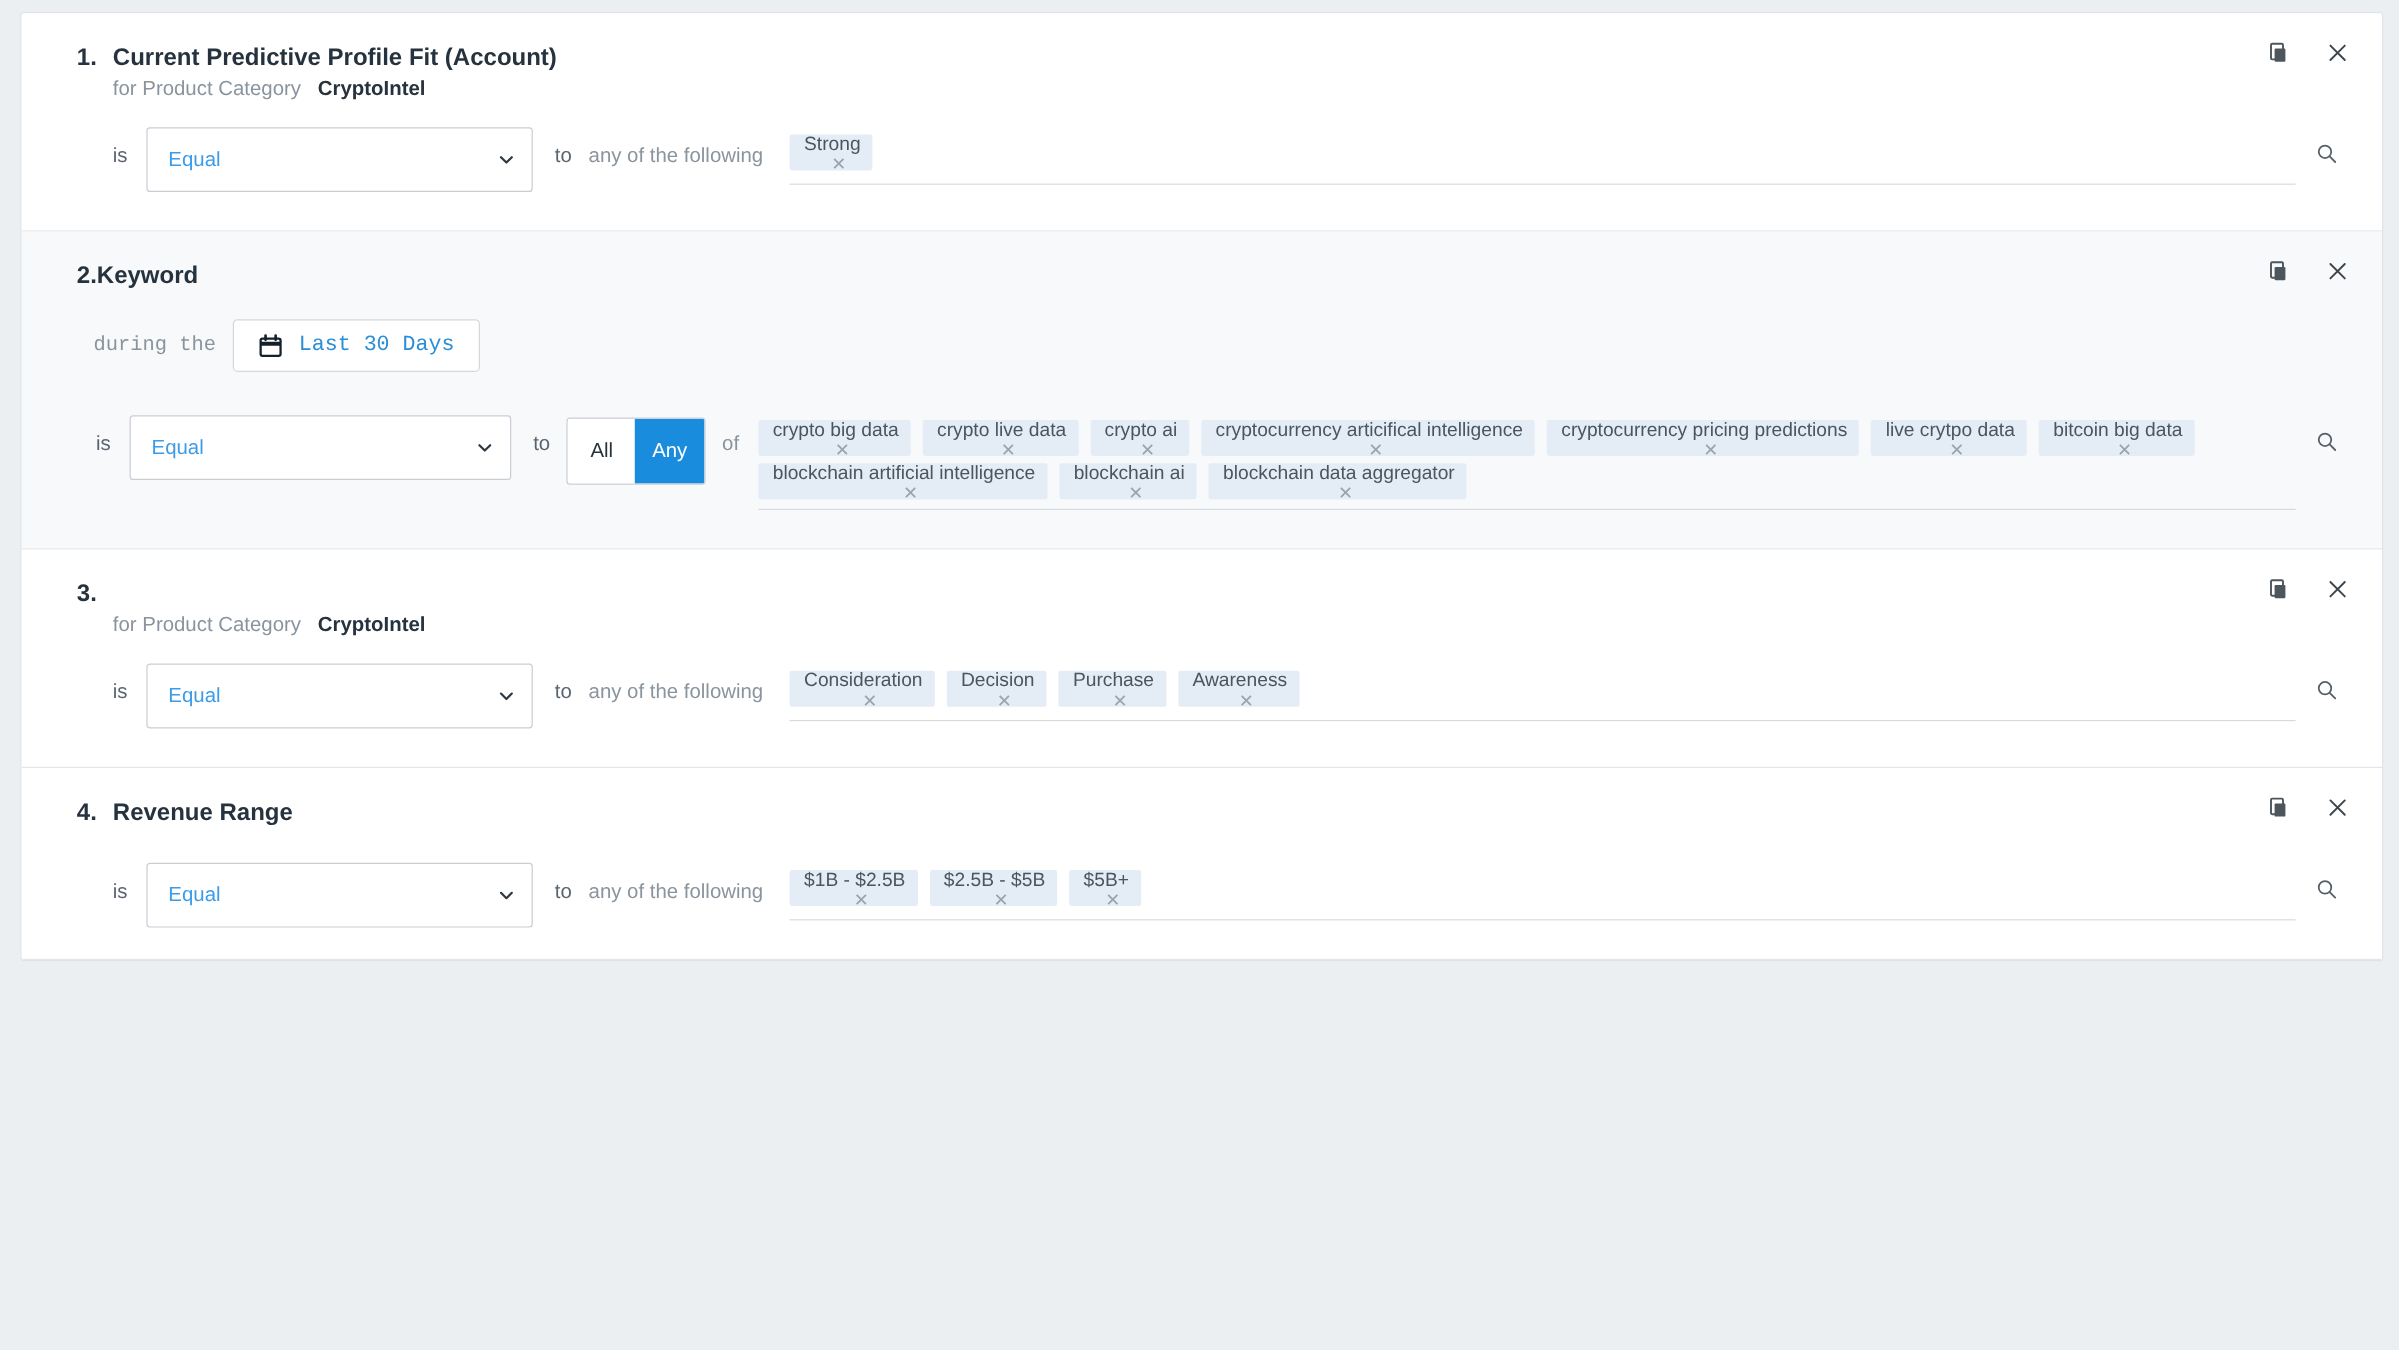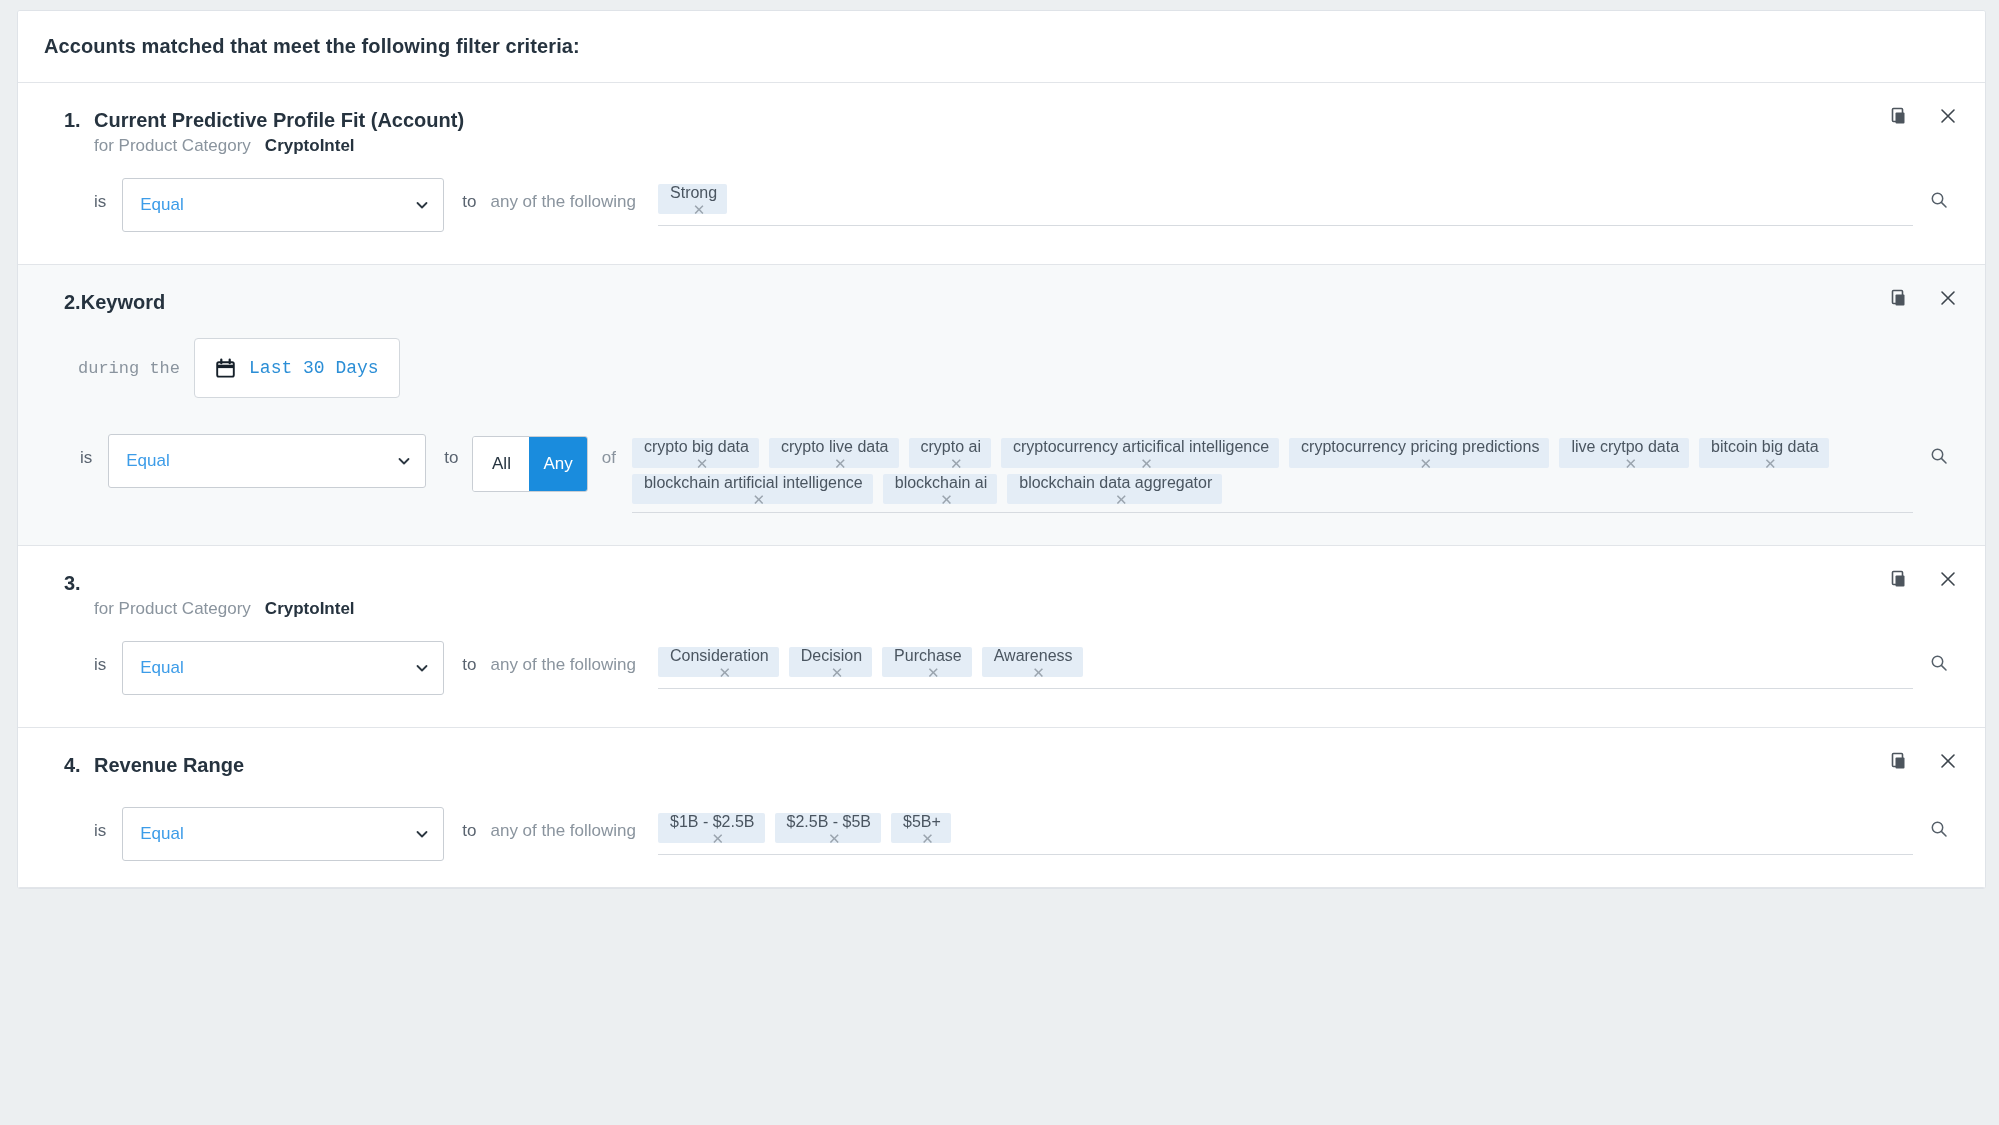--- a/index.html
+++ b/index.html
@@ -200,21 +200,21 @@
     align-items: flex-start;
     justify-content: center;
     padding-top: 12px;
     margin-left: 6px;
   }
   
   .date-btn {
     display: inline-flex;
     align-items: center;
     gap: 13px;
-    height: 60px;
+    height: 44px;
     padding: 0 20px;
     border: 1px solid #d3d8dd;
     border-radius: 4px;
     background: #ffffff;
   }
   .date-btn-label {
     font-size: 18px;
     color: #2b8ed6;
   }
   
@@ -234,23 +234,20 @@
     justify-content: center;
   }
   svg { display: block; }
 </style>
 </head>
 <body>
 
 <div class="page">
   <div class="card">
 
-    <div class="card-header">
-      <div class="card-header-title">Accounts matched that meet the following filter criteria:</div>
-    </div>
 
     <div class="filter-block">
       <div class="actions">
         <div class="act-btn" title="copy">
           <svg width="20" height="20" viewBox="0 0 20 20" fill="none">
             <rect x="2.5" y="2.5" width="10" height="13" rx="1" stroke="#4d555d" stroke-width="1.6"></rect>
             <path d="M6.5 6.5h7a1 1 0 011 1v9a1 1 0 01-1 1h-7a1 1 0 01-1-1v-9a1 1 0 011-1z" fill="#4d555d"></path>
           </svg>
         </div>
         <div class="act-btn" title="remove">

